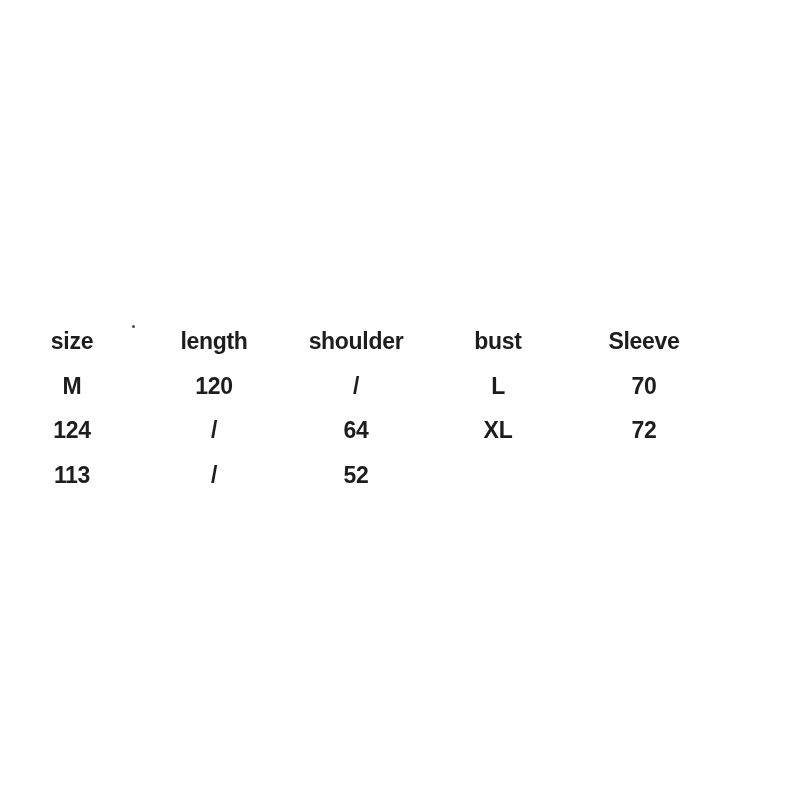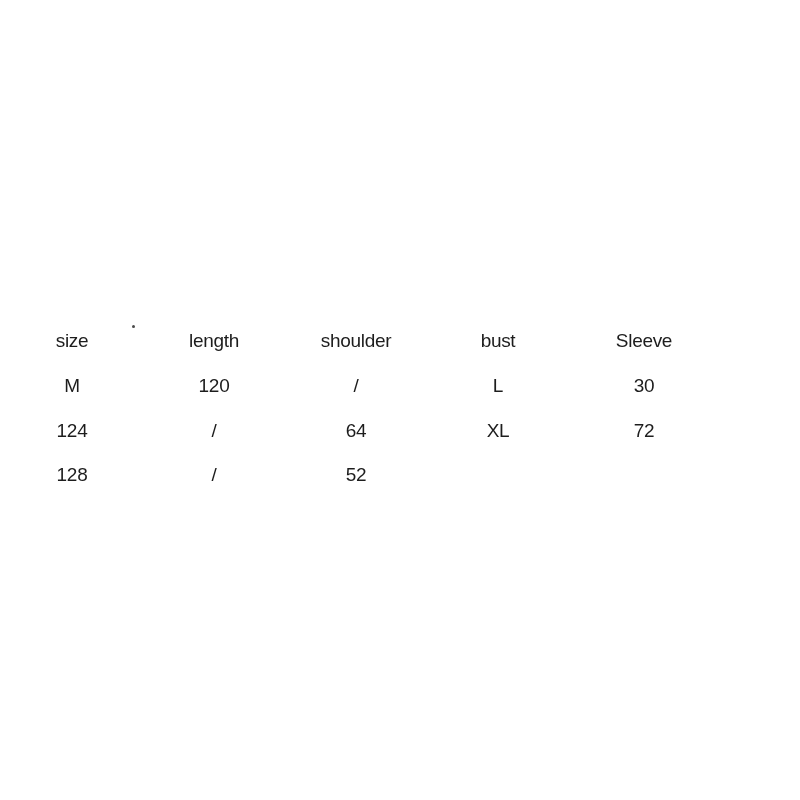--- a/index.html
+++ b/index.html
@@ -20,22 +20,22 @@
       top: 319px;
       width: 720px;
       display: grid;
       grid-template-columns: 144px 140px 144px 140px 152px;
       grid-auto-rows: 44.7px;
     }
     .cell {
       display: flex;
       align-items: center;
       justify-content: center;
-      font-weight: 400;
-      font-size: 19px;
+      font-weight: 700;
+      font-size: 23px;
       letter-spacing: -0.3px;
       color: #1d1d1d;
       white-space: nowrap;
     }
     .speck {
       position: absolute;
       left: 132px;
       top: 325px;
       width: 3px;
       height: 3px;
@@ -54,23 +54,23 @@
   <div class="cell">length</div>
   <div class="cell">shoulder</div>
   <div class="cell">bust</div>
   <div class="cell">Sleeve</div>
 
   <div class="cell">M</div>
   <div class="cell">120</div>
   <div class="cell">/</div>
 
   <div class="cell">L</div>
-  <div class="cell">30</div>
+  <div class="cell">70</div>
   <div class="cell">124</div>
   <div class="cell">/</div>
   <div class="cell">64</div>
 
   <div class="cell">XL</div>
   <div class="cell">72</div>
-  <div class="cell">128</div>
+  <div class="cell">113</div>
   <div class="cell">/</div>
   <div class="cell">52</div>
 </div>
 
 </body></html>

